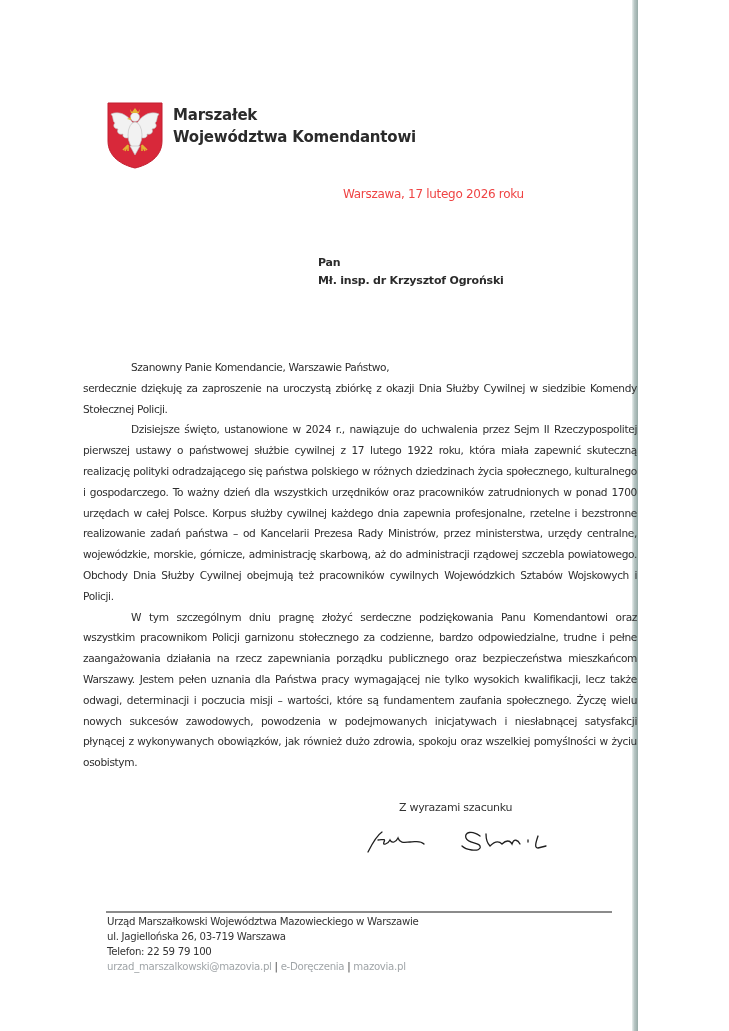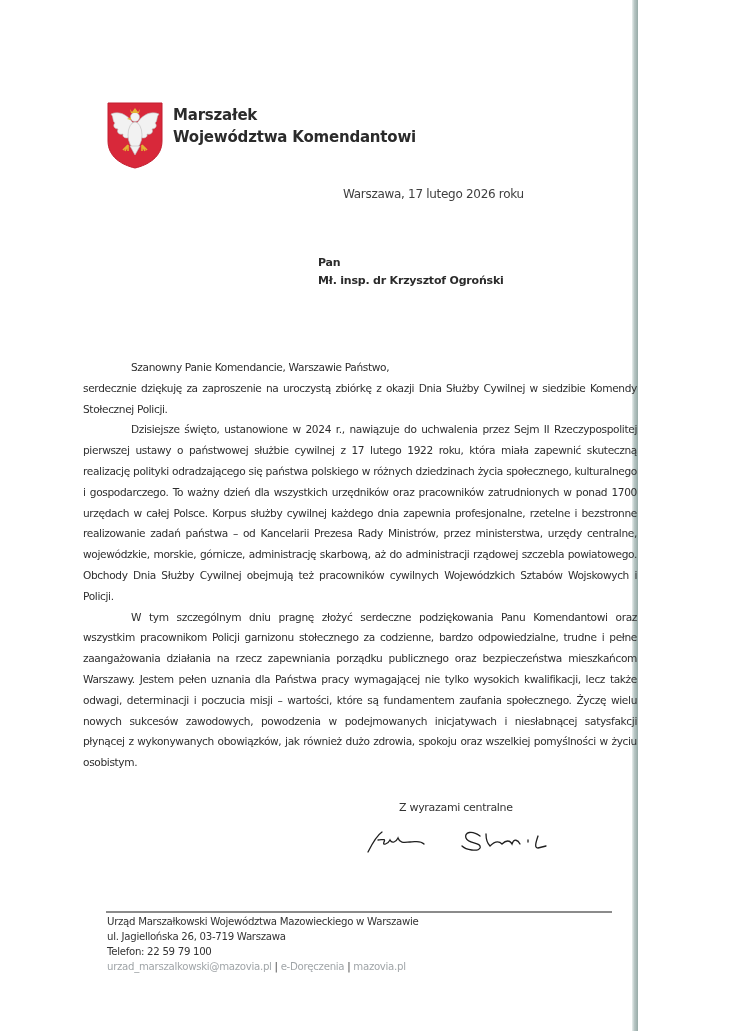--- a/index.html
+++ b/index.html
@@ -14,21 +14,21 @@
     }
     .crest {
       position: absolute; left: 106px; top: 101px; width: 58px; height: 68px;
     }
     .header-title {
       position: absolute; left: 173px; top: 104px;
       font-family: "DejaVu Sans", sans-serif; font-weight: bold;
       font-size: 15px; line-height: 22px; color: #2b2b2b; letter-spacing: -0.2px;
     }
     .date {
-      position: absolute; left: 343px; top: 187px; font-size: 12px; color: #404040;
+      position: absolute; left: 343px; top: 187px; font-size: 12px; color: #ef4444;
       font-family: "DejaVu Sans", sans-serif; letter-spacing: -0.3px;
     }
     .recipient {
       position: absolute; left: 318px; top: 254px;
       font-family: "DejaVu Sans", sans-serif; font-weight: bold;
       font-size: 11px; line-height: 17.5px; color: #2b2b2b; letter-spacing: -0.2px;
     }
     .body-text {
       position: absolute; left: 83px; top: 357px; width: 554px;
       font-family: "DejaVu Sans", sans-serif;
@@ -91,21 +91,21 @@
     <div>Mł. insp. dr Krzysztof Ogroński</div>
   </div>
 
   <div class="body-text">
     <p class="salutation">Szanowny Panie Komendancie, Warszawie Państwo,</p>
     <p>serdecznie dziękuję za zaproszenie na uroczystą zbiórkę z okazji Dnia Służby Cywilnej w siedzibie Komendy Stołecznej Policji.</p>
     <p class="indent">Dzisiejsze święto, ustanowione w 2024 r., nawiązuje do uchwalenia przez Sejm II Rzeczypospolitej pierwszej ustawy o państwowej służbie cywilnej  z 17 lutego 1922 roku, która miała zapewnić skuteczną realizację polityki odradzającego się państwa polskiego w różnych dziedzinach życia społecznego, kulturalnego i gospodarczego. To ważny dzień dla wszystkich urzędników oraz pracowników zatrudnionych w ponad 1700 urzędach w całej Polsce. Korpus służby cywilnej każdego dnia zapewnia profesjonalne, rzetelne i bezstronne realizowanie zadań państwa – od Kancelarii Prezesa Rady Ministrów, przez ministerstwa, urzędy centralne, wojewódzkie, morskie, górnicze, administrację skarbową, aż do administracji rządowej szczebla powiatowego. Obchody Dnia Służby Cywilnej obejmują też pracowników cywilnych Wojewódzkich Sztabów Wojskowych i Policji.</p>
     <p class="indent">W tym szczególnym dniu pragnę złożyć serdeczne podziękowania Panu Komendantowi oraz wszystkim pracownikom Policji garnizonu stołecznego za codzienne, bardzo odpowiedzialne, trudne i pełne zaangażowania działania na rzecz zapewniania porządku publicznego oraz bezpieczeństwa mieszkańcom Warszawy. Jestem pełen uznania dla Państwa pracy wymagającej nie tylko wysokich kwalifikacji, lecz także odwagi, determinacji i poczucia misji – wartości, które są fundamentem zaufania społecznego. Życzę wielu nowych sukcesów zawodowych, powodzenia w podejmowanych inicjatywach i niesłabnącej satysfakcji płynącej z wykonywanych obowiązków, jak również dużo zdrowia, spokoju oraz wszelkiej pomyślności w życiu osobistym.</p>
   </div>
 
-  <div class="closing">Z wyrazami centralne</div>
+  <div class="closing">Z wyrazami szacunku</div>
 
   <svg class="signature" viewBox="0 0 200 36">
     <path d="M6 30 C10 22 14 14 20 10 M16 18 C20 18 24 16 22 20 C20 24 26 22 28 18 C30 22 34 20 36 16 C38 22 44 20 48 20 C54 20 58 18 62 22" fill="none" stroke="#1f1f1f" stroke-width="1.3" stroke-linecap="round"></path>
     <path d="M118 14 C110 8 102 10 104 16 C106 22 120 20 118 26 C116 30 104 28 100 24 M124 12 C124 18 126 22 128 24 C132 20 136 18 140 22 C144 18 148 18 150 22 C152 16 156 18 158 22 M166 18 L166 20 M176 14 C174 20 172 26 176 26 L184 24" fill="none" stroke="#1f1f1f" stroke-width="1.3" stroke-linecap="round"></path>
   </svg>
 
   <div class="footer-rule"></div>
 
   <div class="footer">
     <div>Urząd Marszałkowski Województwa Mazowieckiego w Warszawie</div>

